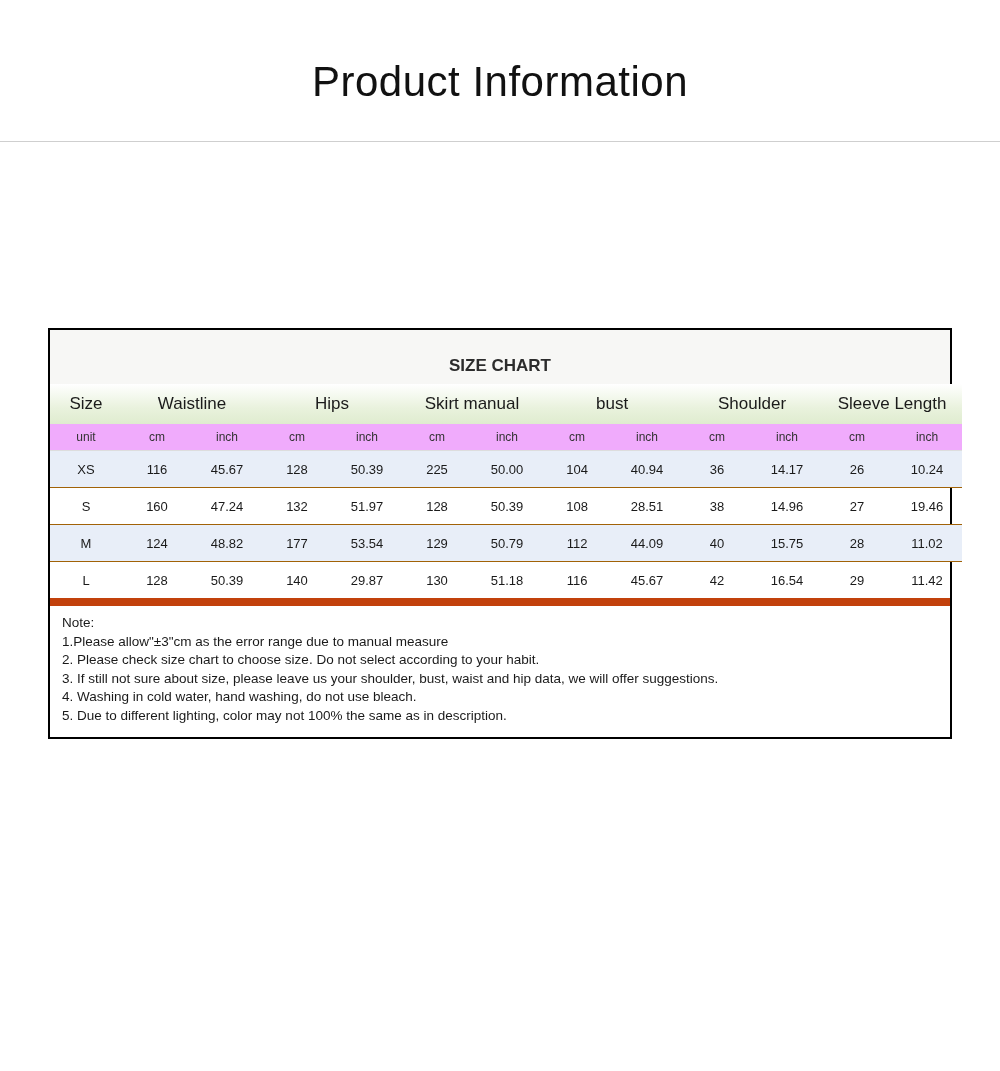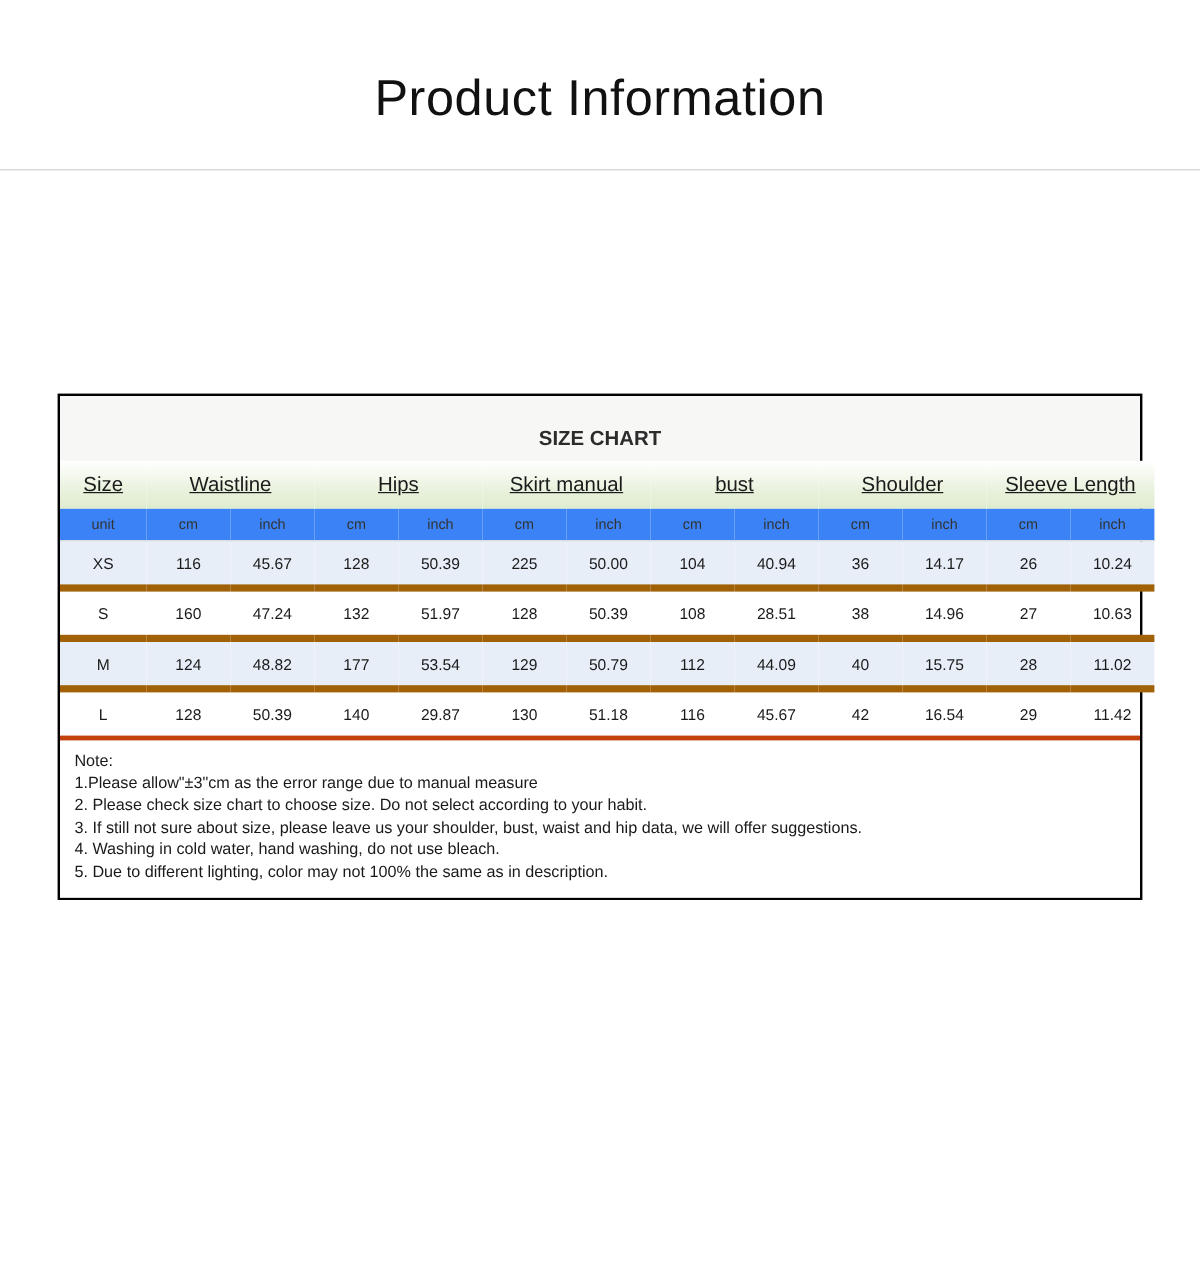--- a/index.html
+++ b/index.html
@@ -68,54 +68,53 @@
   }
 
   
   tr.group-row td {
     height: 40px;
     font-size: 17px;
     font-weight: normal;
     color: #1b1b1b;
     background: linear-gradient(to bottom, #ffffff 0%, #e9f2dd 60%, #dfeccf 100%);
     white-space: nowrap;
-    text-decoration: underline;
   }
   tr.group-row td.sizecol {
     background: linear-gradient(to bottom, #ffffff 0%, #e9f2dd 60%, #dfeccf 100%);
   }
 
   
   tr.unit-row td {
     height: 26px;
     font-size: 12px;
     color: #333333;
-    background: #3b82f6;
+    background: #f0abfc;
     border-bottom: 1px solid #dddddd;
   }
 
   
   tr.data-row td {
     height: 36px;
     font-size: 13px;
     color: #1a1a1a;
   }
   tr.data-row.alt td {
     background: #e8eef8;
   }
   tr.data-row td {
-    border-bottom: 6px solid #a16207;
+    border-bottom: 1px solid #a16207;
   }
   tr.data-row:last-child td {
     border-bottom: 0;
   }
 
   
   .notes {
-    border-top: 4px solid #c2410c;
+    border-top: 8px solid #c2410c;
     padding: 8px 10px 12px 12px;
     background: #ffffff;
   }
   .notes .note-line {
     font-size: 13.5px;
     line-height: 18.5px;
     color: #1a1a1a;
     white-space: nowrap;
   }
 </style>
@@ -194,21 +193,21 @@
         <td>47.24</td>
         <td>132</td>
         <td>51.97</td>
         <td>128</td>
         <td>50.39</td>
         <td>108</td>
         <td>28.51</td>
         <td>38</td>
         <td>14.96</td>
         <td>27</td>
-        <td>10.63</td>
+        <td>19.46</td>
       </tr>
 
       <tr class="data-row alt">
         <td>M</td>
         <td>124</td>
         <td>48.82</td>
         <td>177</td>
         <td>53.54</td>
         <td>129</td>
         <td>50.79</td>

